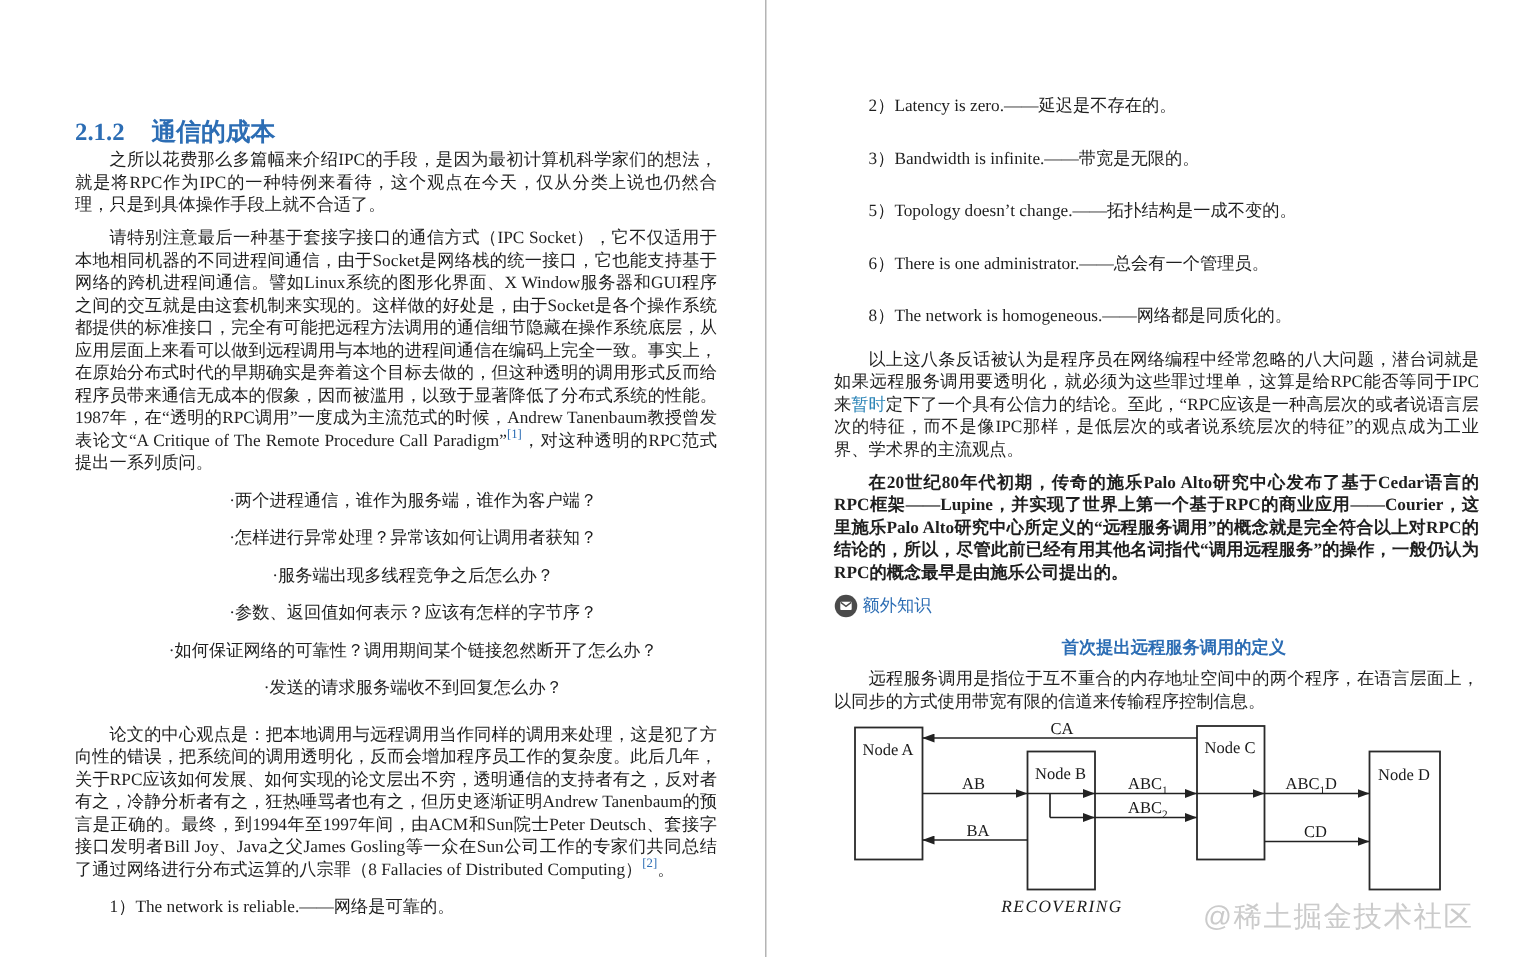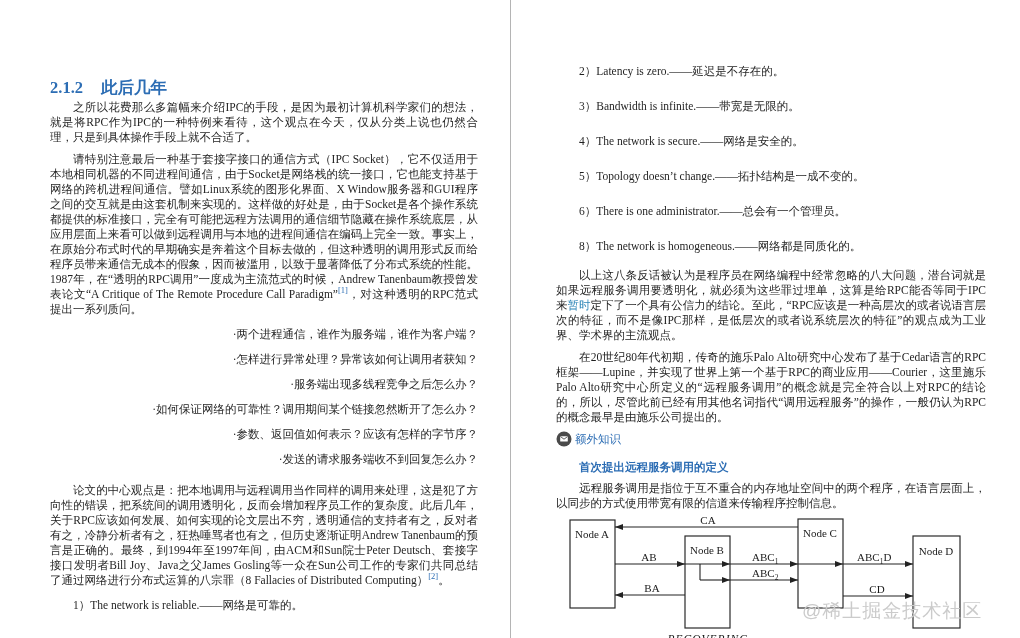--- a/index.html
+++ b/index.html
@@ -13,35 +13,35 @@
   .col { position:absolute; top:16px; font-size:11.5px; line-height:15px; }
   .col-left  { left:50px;  width:428px; }
   .col-right { left:556px; width:430px; }
 
   .section-heading { margin:64px 0 0 0; font-size:16.5px; font-weight:bold; color:#2c6db4; }
   .section-heading .title { margin-left:18px; }
 
   p { margin:0; text-align:justify; text-indent:2em; }
   .p1 { margin-top:5px; }
   .p2 { margin-top:7px; }
-  .qline { margin-top:10px; text-align:right; }
+  .qline { margin-top:10px; text-align:center; }
   .p3 { margin-top:16px; }
   .item1 { margin-top:10px; text-align:left; }
 
   .fitem { text-align:left; margin-top:20px; }
   .fitem.first { margin-top:48px; }
   .rp1 { margin-top:14px; }
-  .rp2 { margin-top:7px; }
+  .rp2 { margin-top:7px;font-weight:bold; }
 
   sup.ref { color:#2c6db4; font-size:8.5px; line-height:0; vertical-align:super; }
   .inline-link { color:#2e86b8; text-decoration:none; cursor:pointer; }
 
   .callout-row { margin-top:6px; display:flex; align-items:center; gap:3px; height:16px; }
   .callout-label { color:#2c6db4; font-size:11.5px; }
-  .callout-heading { margin-top:13px; text-indent:2em; color:#2c6db4; font-weight:bold; text-align:left; }
+  .callout-heading { margin-top:13px; text-indent:2em; color:#2c6db4; font-weight:bold; text-align:center; }
   .callout-para { margin-top:6px; }
 
   .diagram-wrap { margin-top:2px; }
   .diagram-wrap svg { display:block; }
   .dtext { font-family:"Liberation Serif","DejaVu Serif",serif; font-size:11px; fill:#1a1a1a; }
   .dlab  { font-family:"Liberation Serif","DejaVu Serif",serif; font-size:11px; fill:#1a1a1a; }
   .dsub  { font-size:7.5px; }
   .dcaption { font-family:"Liberation Serif","DejaVu Serif",serif; font-size:11.5px; font-style:italic; letter-spacing:1px; fill:#1a1a1a; }
 
   .watermark {
@@ -50,43 +50,42 @@
     font-size:19px; color:#cbcbcb; letter-spacing:1px; white-space:nowrap;text-align:center;
   }
 </style>
 </head>
 <body>
 
 <div class="page-divider"></div>
 
 <div class="col col-left">
   <h2 class="section-heading">
-    <span class="num">2.1.2</span><span class="title">此后几年</span>
+    <span class="num">2.1.2</span><span class="title">通信的成本</span>
   </h2>
 
   <p class="p1">之所以花费那么多篇幅来介绍IPC的手段，是因为最初计算机科学家们的想法，就是将RPC作为IPC的一种特例来看待，这个观点在今天，仅从分类上说也仍然合理，只是到具体操作手段上就不合适了。</p>
 
   <p class="p2"><span>请特别注意最后一种基于套接字接口的通信方式（IPC Socket），它不仅适用于本地相同机器的不同进程间通信，由于Socket是网络栈的统一接口，它也能支持基于网络的跨机进程间通信。譬如Linux系统的图形化界面、X Window服务器和GUI程序之间的交互就是由这套机制来实现的。这样做的好处是，由于Socket是各个操作系统都提供的标准接口，完全有可能把远程方法调用的通信细节隐藏在操作系统底层，从应用层面上来看可以做到远程调用与本地的进程间通信在编码上完全一致。事实上，在原始分布式时代的早期确实是奔着这个目标去做的，但这种透明的调用形式反而给程序员带来通信无成本的假象，因而被滥用，以致于显著降低了分布式系统的性能。1987年，在“透明的RPC调用”一度成为主流范式的时候，Andrew Tanenbaum教授曾发表论文“A Critique of The Remote Procedure Call Paradigm”</span><sup class="ref">[1]</sup><span>，对这种透明的RPC范式提出一系列质问。</span></p>
 
   <p class="qline">·两个进程通信，谁作为服务端，谁作为客户端？</p>
   <p class="qline">·怎样进行异常处理？异常该如何让调用者获知？</p>
   <p class="qline">·服务端出现多线程竞争之后怎么办？</p>
+  <p class="qline">·参数、返回值如何表示？应该有怎样的字节序？</p>
   <p class="qline">·如何保证网络的可靠性？调用期间某个链接忽然断开了怎么办？</p>
-  <p class="qline">·参数、返回值如何表示？应该有怎样的字节序？</p>
   <p class="qline">·发送的请求服务端收不到回复怎么办？</p>
 
   <p class="p3"><span>论文的中心观点是：把本地调用与远程调用当作同样的调用来处理，这是犯了方向性的错误，把系统间的调用透明化，反而会增加程序员工作的复杂度。此后几年，关于RPC应该如何发展、如何实现的论文层出不穷，透明通信的支持者有之，反对者有之，冷静分析者有之，狂热唾骂者也有之，但历史逐渐证明Andrew Tanenbaum的预言是正确的。最终，到1994年至1997年间，由ACM和Sun院士Peter Deutsch、套接字接口发明者Bill Joy、Java之父James Gosling等一众在Sun公司工作的专家们共同总结了通过网络进行分布式运算的八宗罪（8 Fallacies of Distributed Computing）</span><sup class="ref">[2]</sup><span>。</span></p>
 
   <p class="item1">1）The network is reliable.——网络是可靠的。</p>
 </div>
 
 <div class="col col-right">
   <p class="fitem first">2）Latency is zero.——延迟是不存在的。</p>
   <p class="fitem">3）Bandwidth is infinite.——带宽是无限的。</p>
-  <p class="fitem">4）The network is secure.——网络是安全的。</p>
   <p class="fitem">5）Topology doesn’t change.——拓扑结构是一成不变的。</p>
   <p class="fitem">6）There is one administrator.——总会有一个管理员。</p>
   <p class="fitem">8）The network is homogeneous.——网络都是同质化的。</p>
 
   <p class="rp1"><span>以上这八条反话被认为是程序员在网络编程中经常忽略的八大问题，潜台词就是如果远程服务调用要透明化，就必须为这些罪过埋单，这算是给RPC能否等同于IPC来</span><a class="inline-link">暂时</a><span>定下了一个具有公信力的结论。至此，“RPC应该是一种高层次的或者说语言层次的特征，而不是像IPC那样，是低层次的或者说系统层次的特征”的观点成为工业界、学术界的主流观点。</span></p>
 
   <p class="rp2">在20世纪80年代初期，传奇的施乐Palo Alto研究中心发布了基于Cedar语言的RPC框架——Lupine，并实现了世界上第一个基于RPC的商业应用——Courier，这里施乐Palo Alto研究中心所定义的“远程服务调用”的概念就是完全符合以上对RPC的结论的，所以，尽管此前已经有用其他名词指代“调用远程服务”的操作，一般仍认为RPC的概念最早是由施乐公司提出的。</p>
 
   <div class="callout-row">
     <svg width="16" height="16" viewBox="0 0 16 16">

